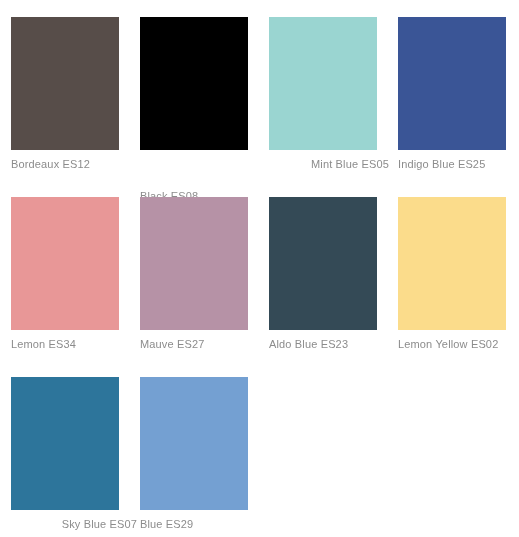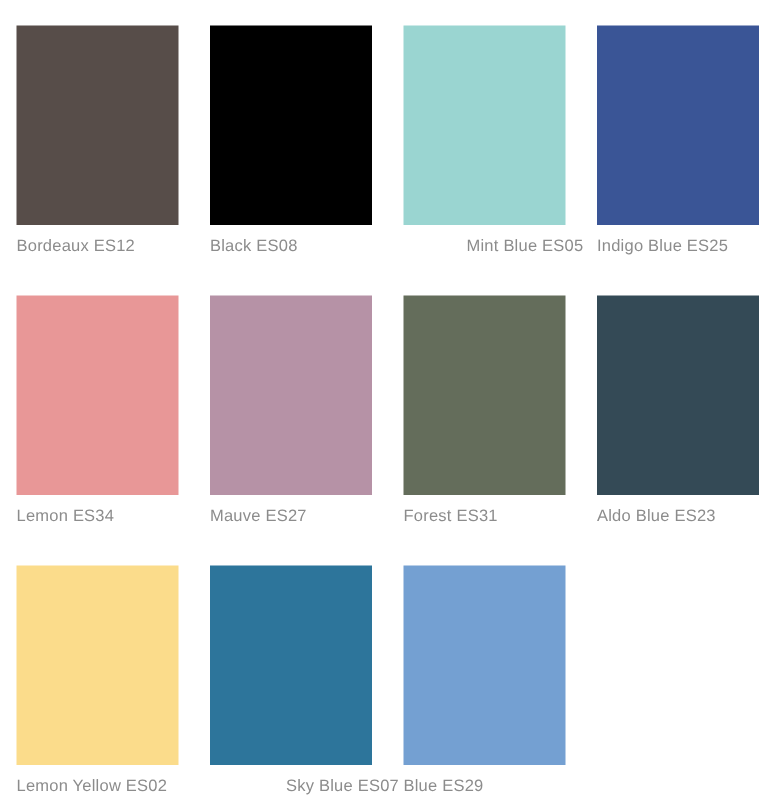--- a/index.html
+++ b/index.html
@@ -57,41 +57,37 @@
 </head>
 <body>
 
 <div id="swatch-grid" style="background: rgb(255, 255, 255);">
     <div class="swatch-cell">
       <div class="swatch-chip" style="background: rgb(87, 77, 73);"></div>
       <div class="swatch-label" style="color: rgb(140, 140, 140);">Bordeaux ES12</div>
     </div>
     <div class="swatch-cell">
       <div class="swatch-chip" style="background: rgb(0, 0, 0);"></div>
-      <div class="swatch-label" style="color: rgb(140, 140, 140);">Black ES08</div>
+      <div class="swatch-label" style="color: rgb(140, 140, 140); margin-top: 32px;">Black ES08</div>
     </div>
     <div class="swatch-cell">
       <div class="swatch-chip" style="background: rgb(154, 213, 209);"></div>
       <div class="swatch-label" style="color: rgb(140, 140, 140); margin-left: 42px;">Mint Blue ES05</div>
     </div>
     <div class="swatch-cell">
       <div class="swatch-chip" style="background: rgb(58, 85, 150);"></div>
       <div class="swatch-label" style="color: rgb(140, 140, 140);">Indigo Blue ES25</div>
     </div>
     <div class="swatch-cell">
       <div class="swatch-chip" style="background: rgb(232, 151, 151);"></div>
       <div class="swatch-label" style="color: rgb(140, 140, 140);">Lemon ES34</div>
     </div>
     <div class="swatch-cell">
       <div class="swatch-chip" style="background: rgb(182, 146, 166);"></div>
       <div class="swatch-label" style="color: rgb(140, 140, 140);">Mauve ES27</div>
-    </div>
-    <div class="swatch-cell">
-      <div class="swatch-chip" style="background: rgb(100, 109, 91);"></div>
-      <div class="swatch-label" style="color: rgb(140, 140, 140);">Forest ES31</div>
     </div>
     <div class="swatch-cell">
       <div class="swatch-chip" style="background: rgb(52, 74, 86);"></div>
       <div class="swatch-label" style="color: rgb(140, 140, 140);">Aldo Blue ES23</div>
     </div>
     <div class="swatch-cell">
       <div class="swatch-chip" style="background: rgb(251, 220, 139);"></div>
       <div class="swatch-label" style="color: rgb(140, 140, 140);">Lemon Yellow ES02</div>
     </div>
     <div class="swatch-cell">

